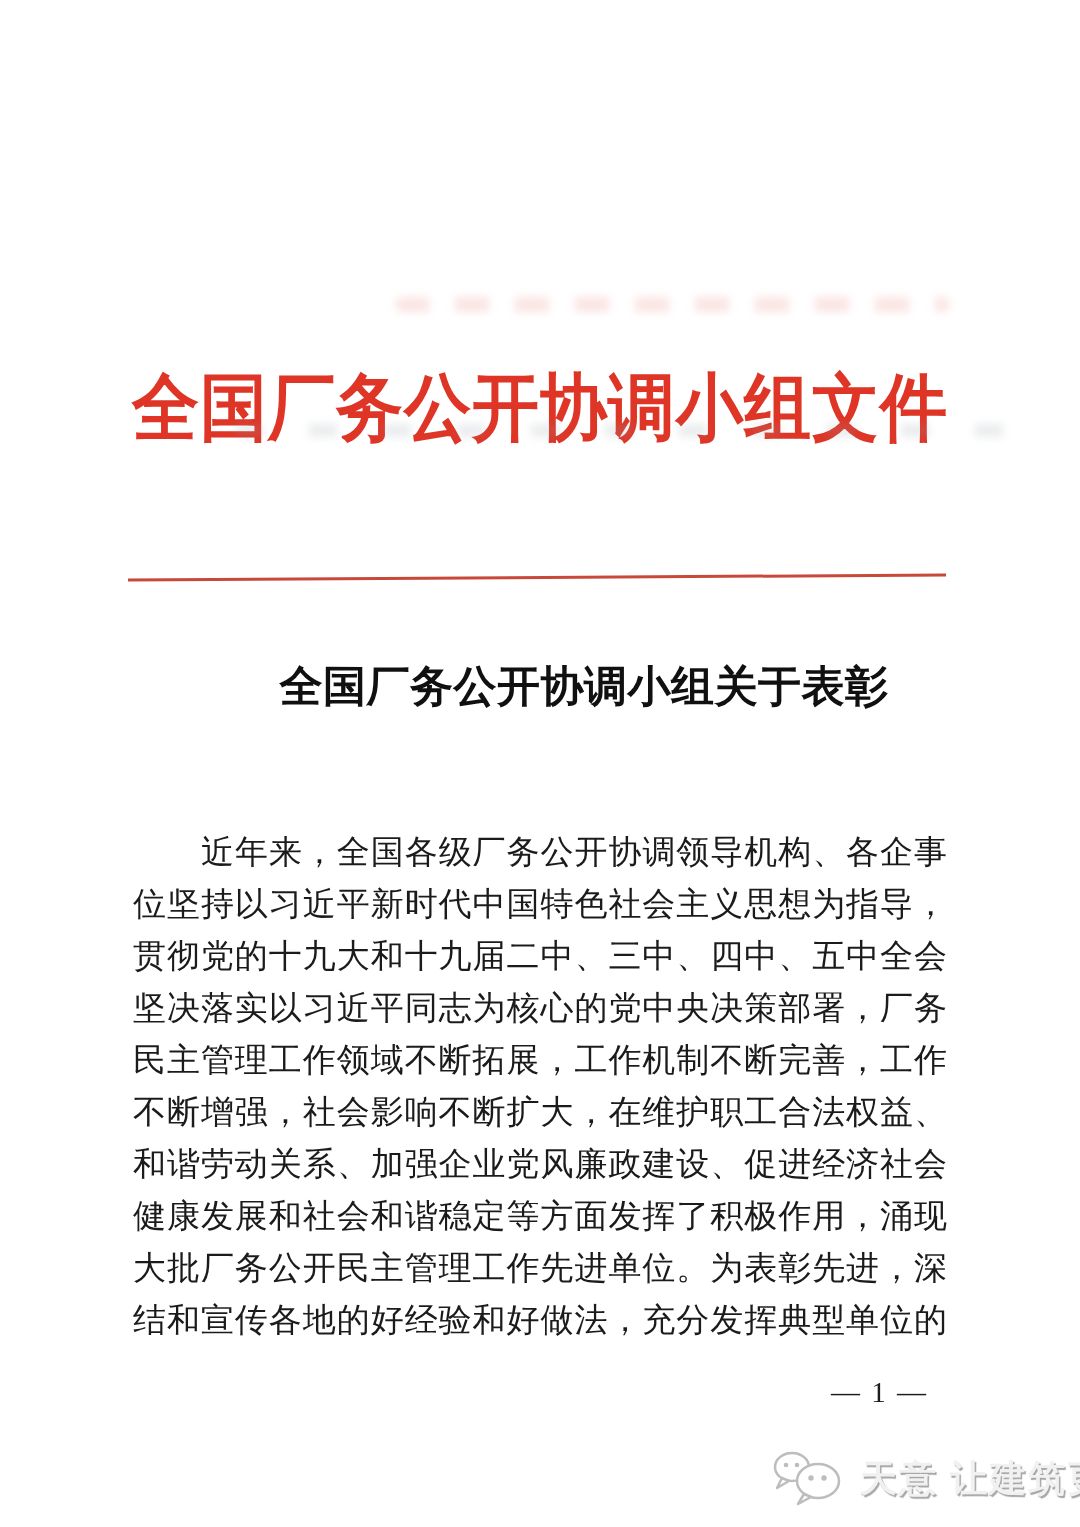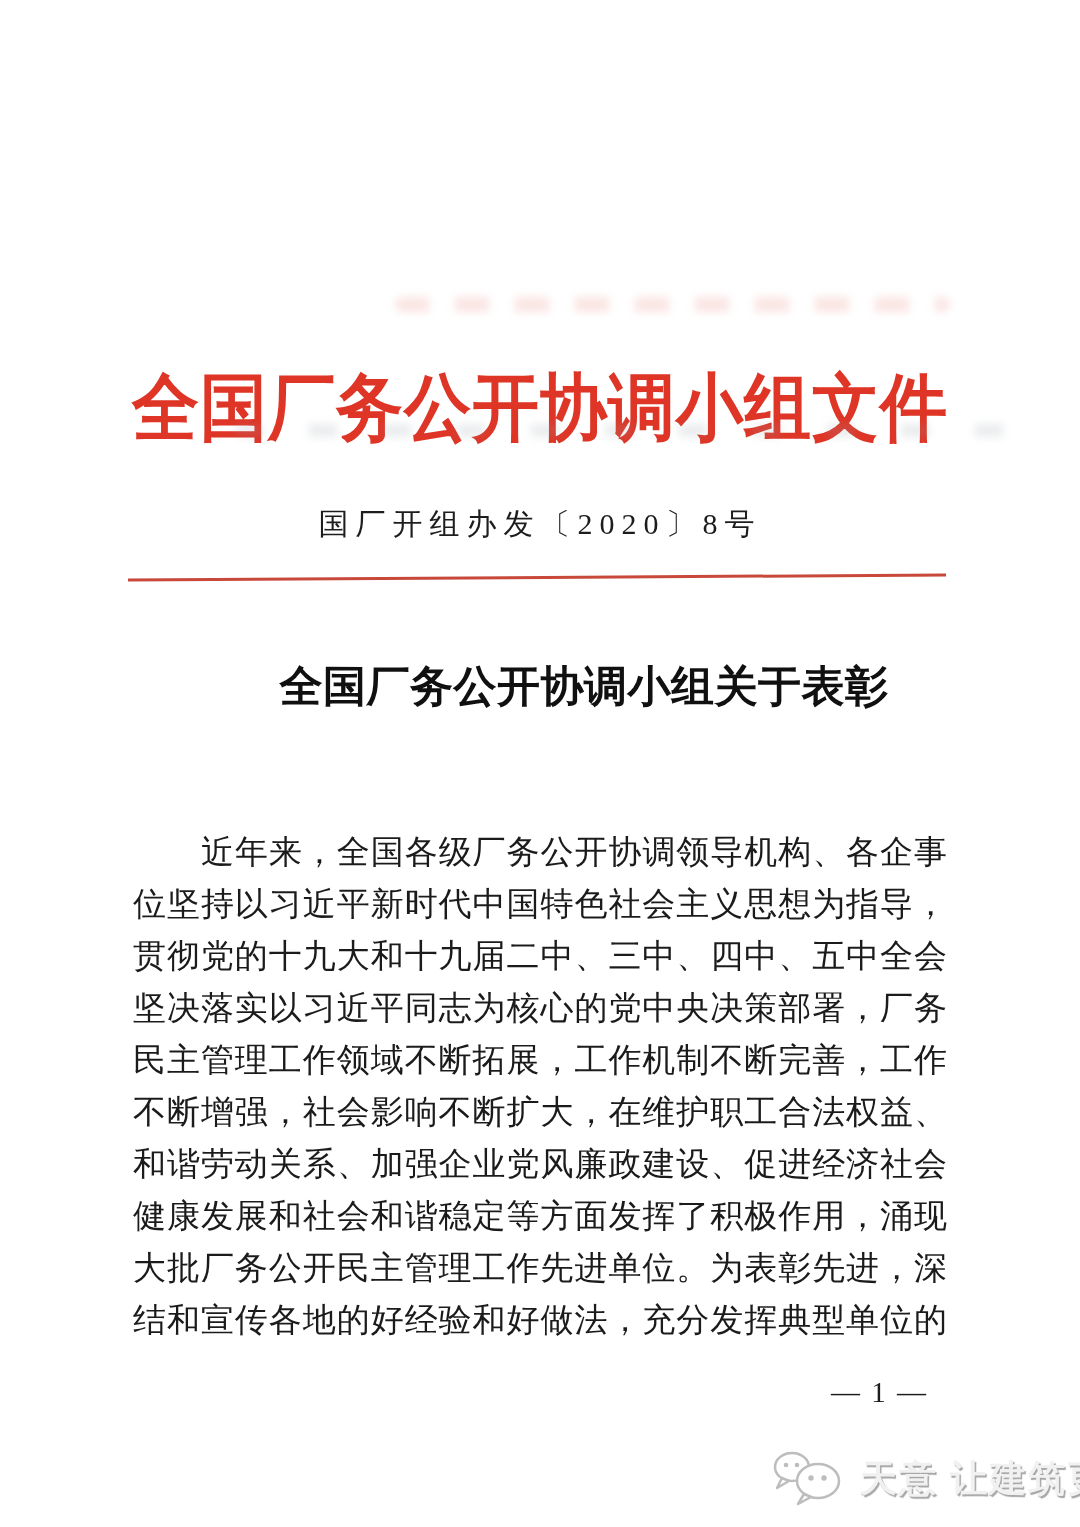--- a/index.html
+++ b/index.html
@@ -132,21 +132,20 @@
 <body>
 
 <div class="page">
 
   <div class="ghost ghost-top"></div>
 
   <h1 class="letterhead">全国厂务公开协调小组文件</h1>
 
   <div class="ghost ghost-bottom"></div>
 
-  <div class="doc-number">国厂开组办发〔2020〕8号</div>
 
   <div class="red-rule"></div>
 
   <div class="doc-title">
     <div>全国厂务公开协调小组关于表彰</div>
   </div>
 
   <div class="body-block">
     <div class="body-line indent">近年来，全国各级厂务公开协调领导机构、各企事业单</div>
     <div class="body-line">位坚持以习近平新时代中国特色社会主义思想为指导，深入</div>

